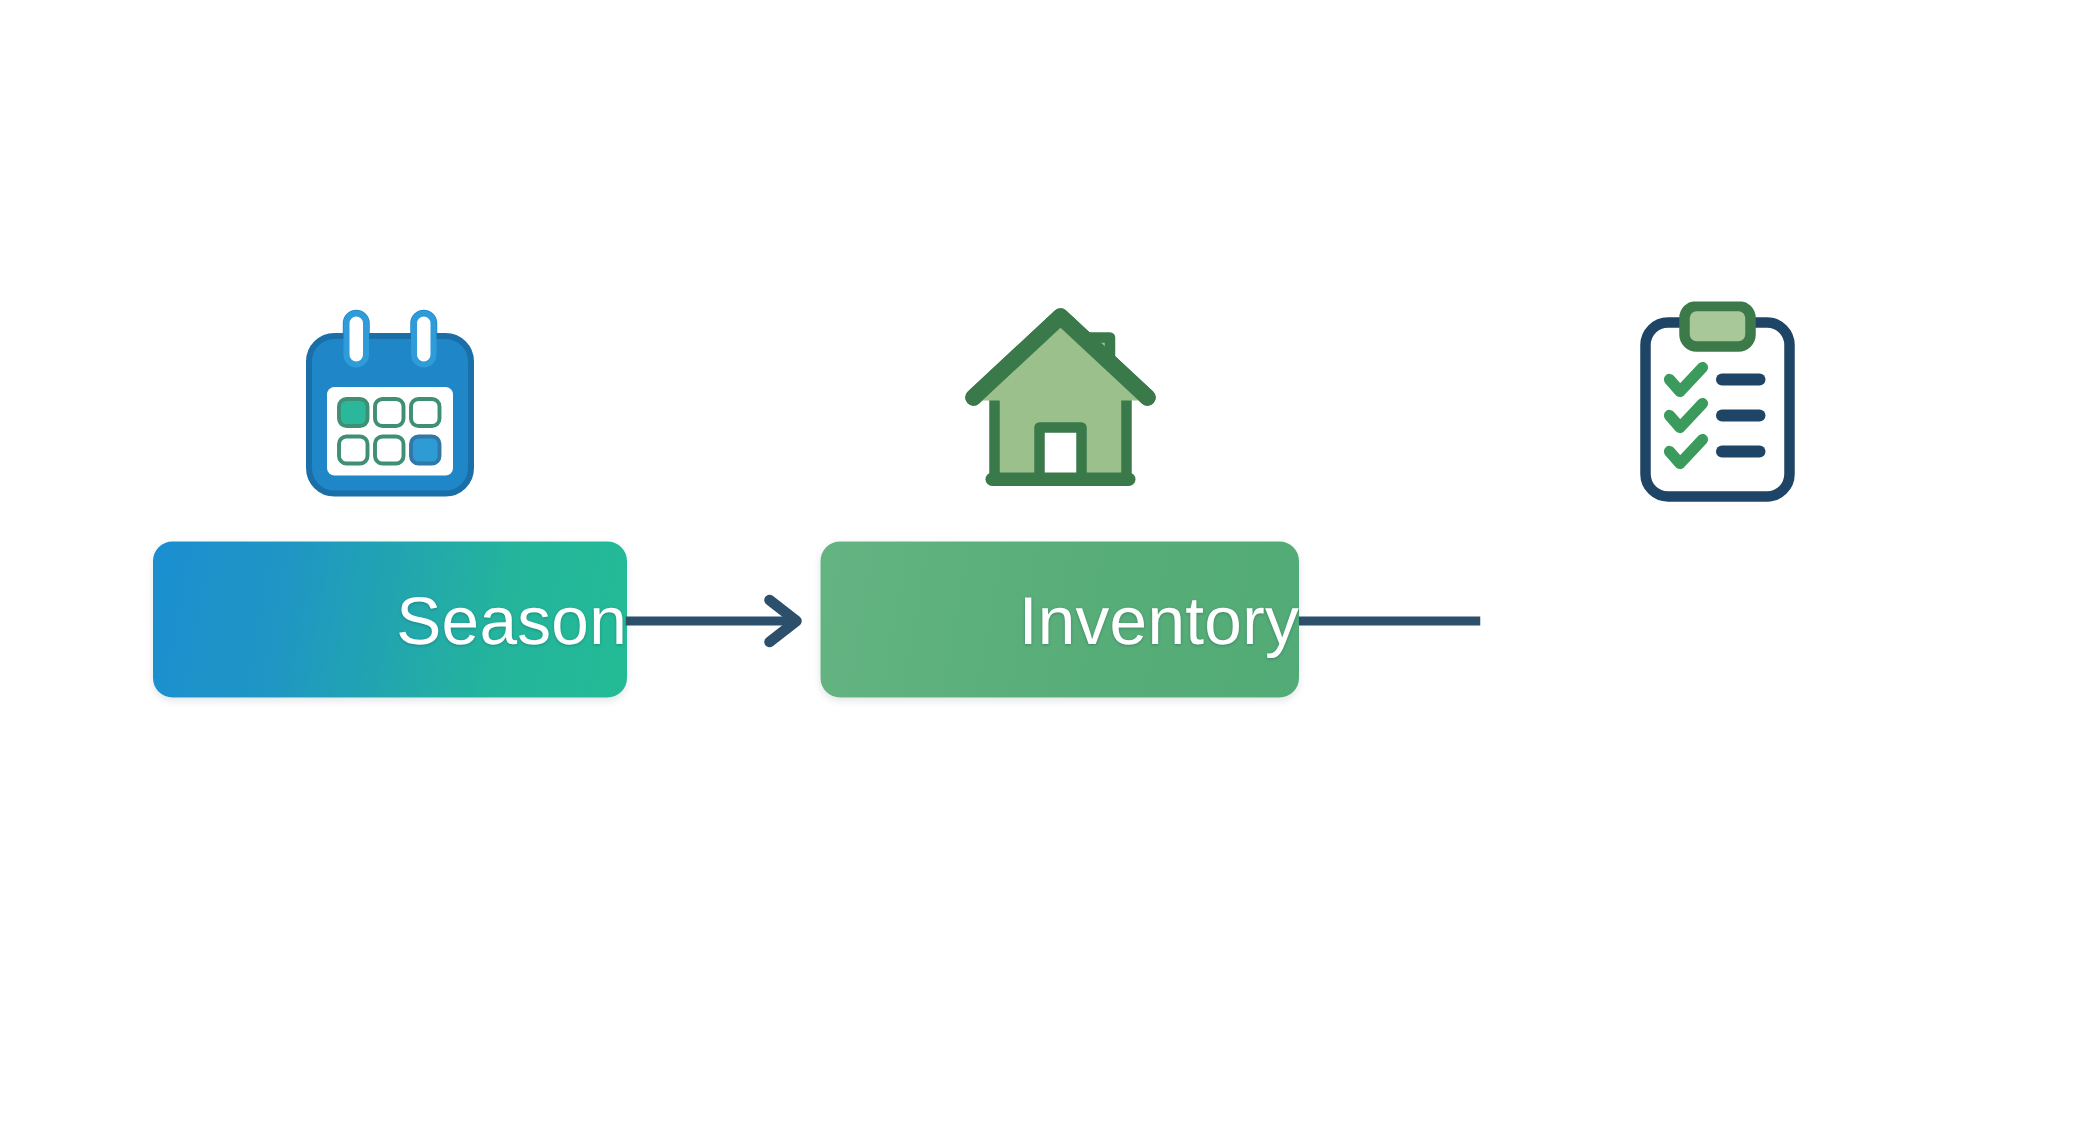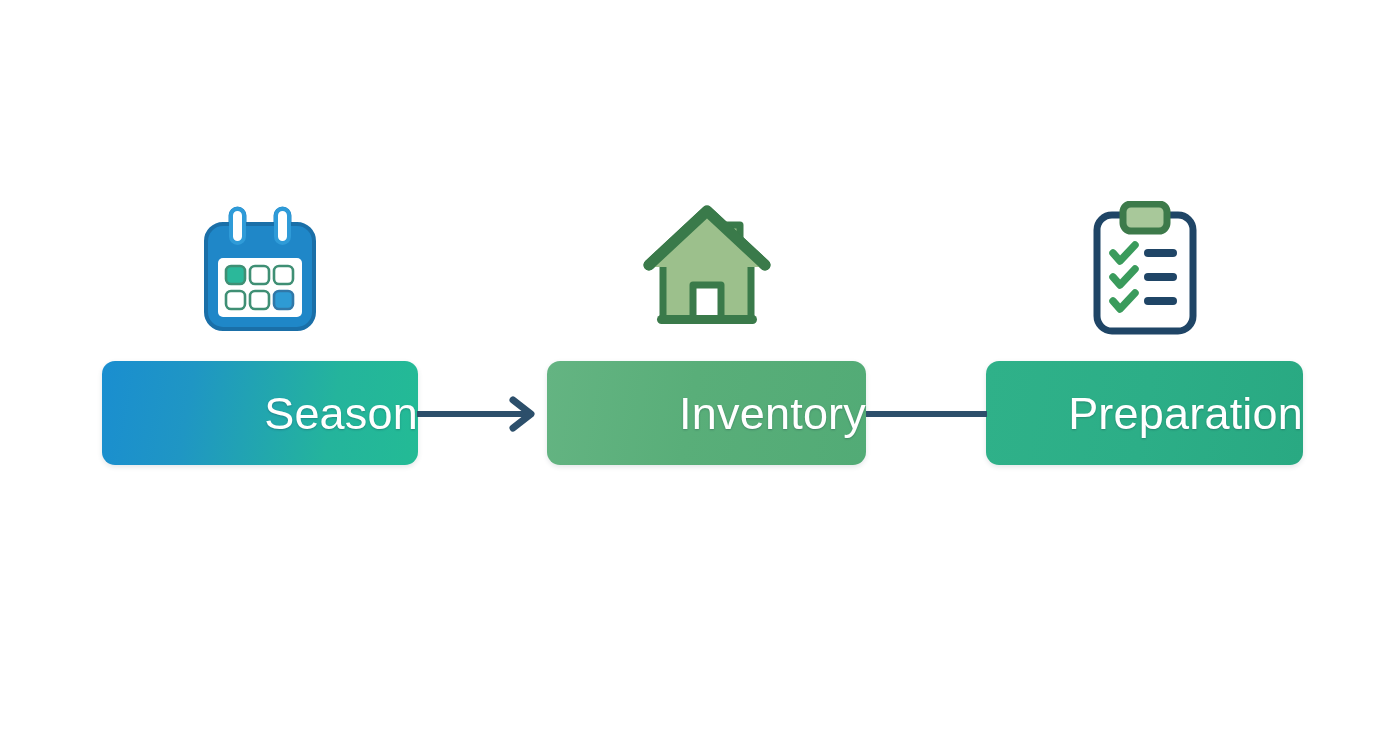--- a/index.html
+++ b/index.html
@@ -158,23 +158,20 @@
         <rect x="57" y="48" width="33" height="8" rx="4" fill="#1f4566"></rect>
 
         <path d="M26 76 L33 84 L48 68" fill="none" stroke="#3a9b5c" stroke-width="7.5" stroke-linecap="round" stroke-linejoin="round"></path>
         <rect x="57" y="72" width="33" height="8" rx="4" fill="#1f4566"></rect>
 
         <path d="M26 100 L33 108 L48 92" fill="none" stroke="#3a9b5c" stroke-width="7.5" stroke-linecap="round" stroke-linejoin="round"></path>
         <rect x="57" y="96" width="33" height="8" rx="4" fill="#1f4566"></rect>
       </svg>
     </div>
 
-    <div class="stage-box">
-      <span class="stage-label">Preparation</span>
-    </div>
   </div>
 
   <div class="connector" id="connector-1">
     <svg width="131" height="36" viewBox="0 0 131 36">
       <line x1="0" y1="18" x2="110" y2="18" stroke="#2c4f6b" stroke-width="6"></line>
       <path d="M96 4 L114 18 L96 32" fill="none" stroke="#2c4f6b" stroke-width="7" stroke-linecap="round" stroke-linejoin="round"></path>
     </svg>
   </div>
 
   <div class="connector" id="connector-2">

